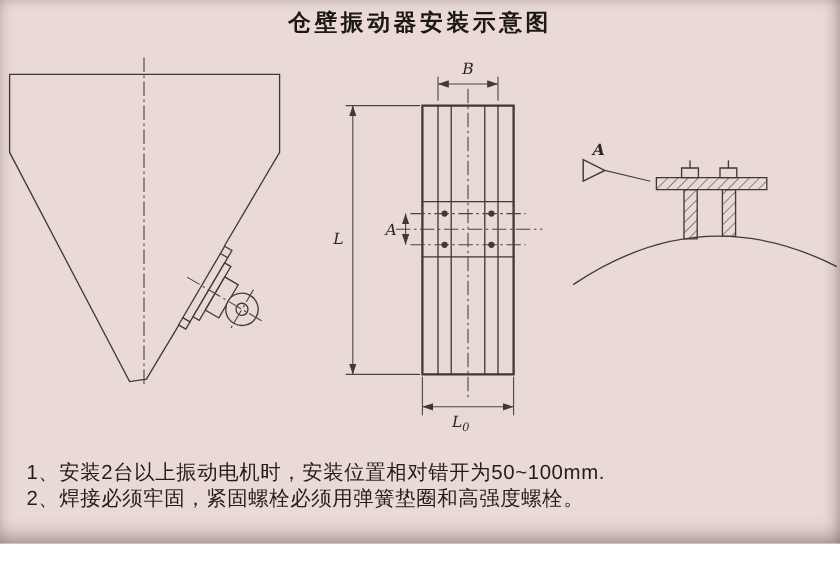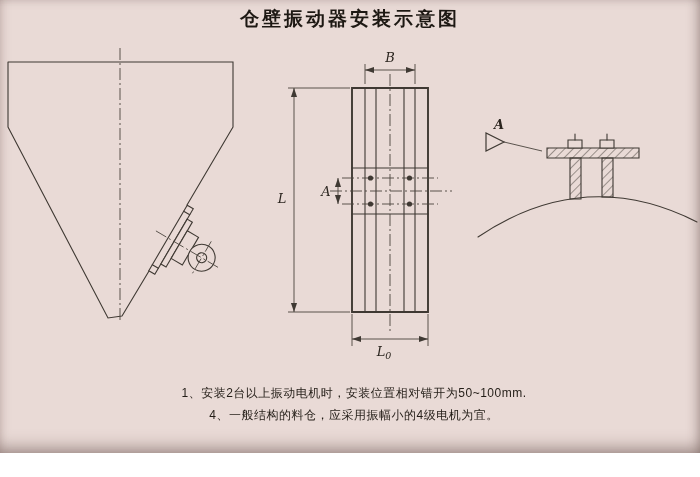--- a/index.html
+++ b/index.html
@@ -30,23 +30,22 @@
   .ln2  { stroke:#3f3933; stroke-width:1.9; fill:none; }
   .cl   { stroke:#4a443d; stroke-width:0.9; fill:none; stroke-dasharray:12 3 2 3; }
   .dim  { stroke:#4a443d; stroke-width:0.9; fill:none; }
   .fillbg { fill:#e9dad6; }
   .dimtext {
     font-family:"DejaVu Serif", serif; font-style:italic;
     font-size:13px; fill:#2b251f;
   }
   .notes {
     position:absolute; left:22px; top:383px; right:14px;
-    font-size:12px; line-height:21.5px; letter-spacing:0.5px;
+    font-size:17px; line-height:21.5px; letter-spacing:0.5px;
     color:#231d17;
-    text-align:center;
   }
   .notes p { margin:0; white-space:nowrap; }
 </style>
 </head>
 <body>
 
 <div class="page">
 
   <h1 class="title">仓壁振动器安装示意图</h1>
 
@@ -121,16 +120,16 @@
       <g>
         <polygon points="486,133 486,151 504,142" fill="none" stroke="#3f3933" stroke-width="1.2"></polygon>
         <line class="dim" x1="504" y1="142" x2="542" y2="151"></line>
         <text class="dimtext" x="499" y="129" text-anchor="middle" font-weight="bold" font-size="14">A</text>
       </g>
     </g>
   </svg>
 
   <div class="notes">
     <p>1、安装2台以上振动电机时，安装位置相对错开为50~100mm.</p>
-    <p>4、一般结构的料仓，应采用振幅小的4级电机为宜。</p>
+    <p>2、焊接必须牢固，紧固螺栓必须用弹簧垫圈和高强度螺栓。</p>
   </div>
 
 </div>
 
 </body></html>

